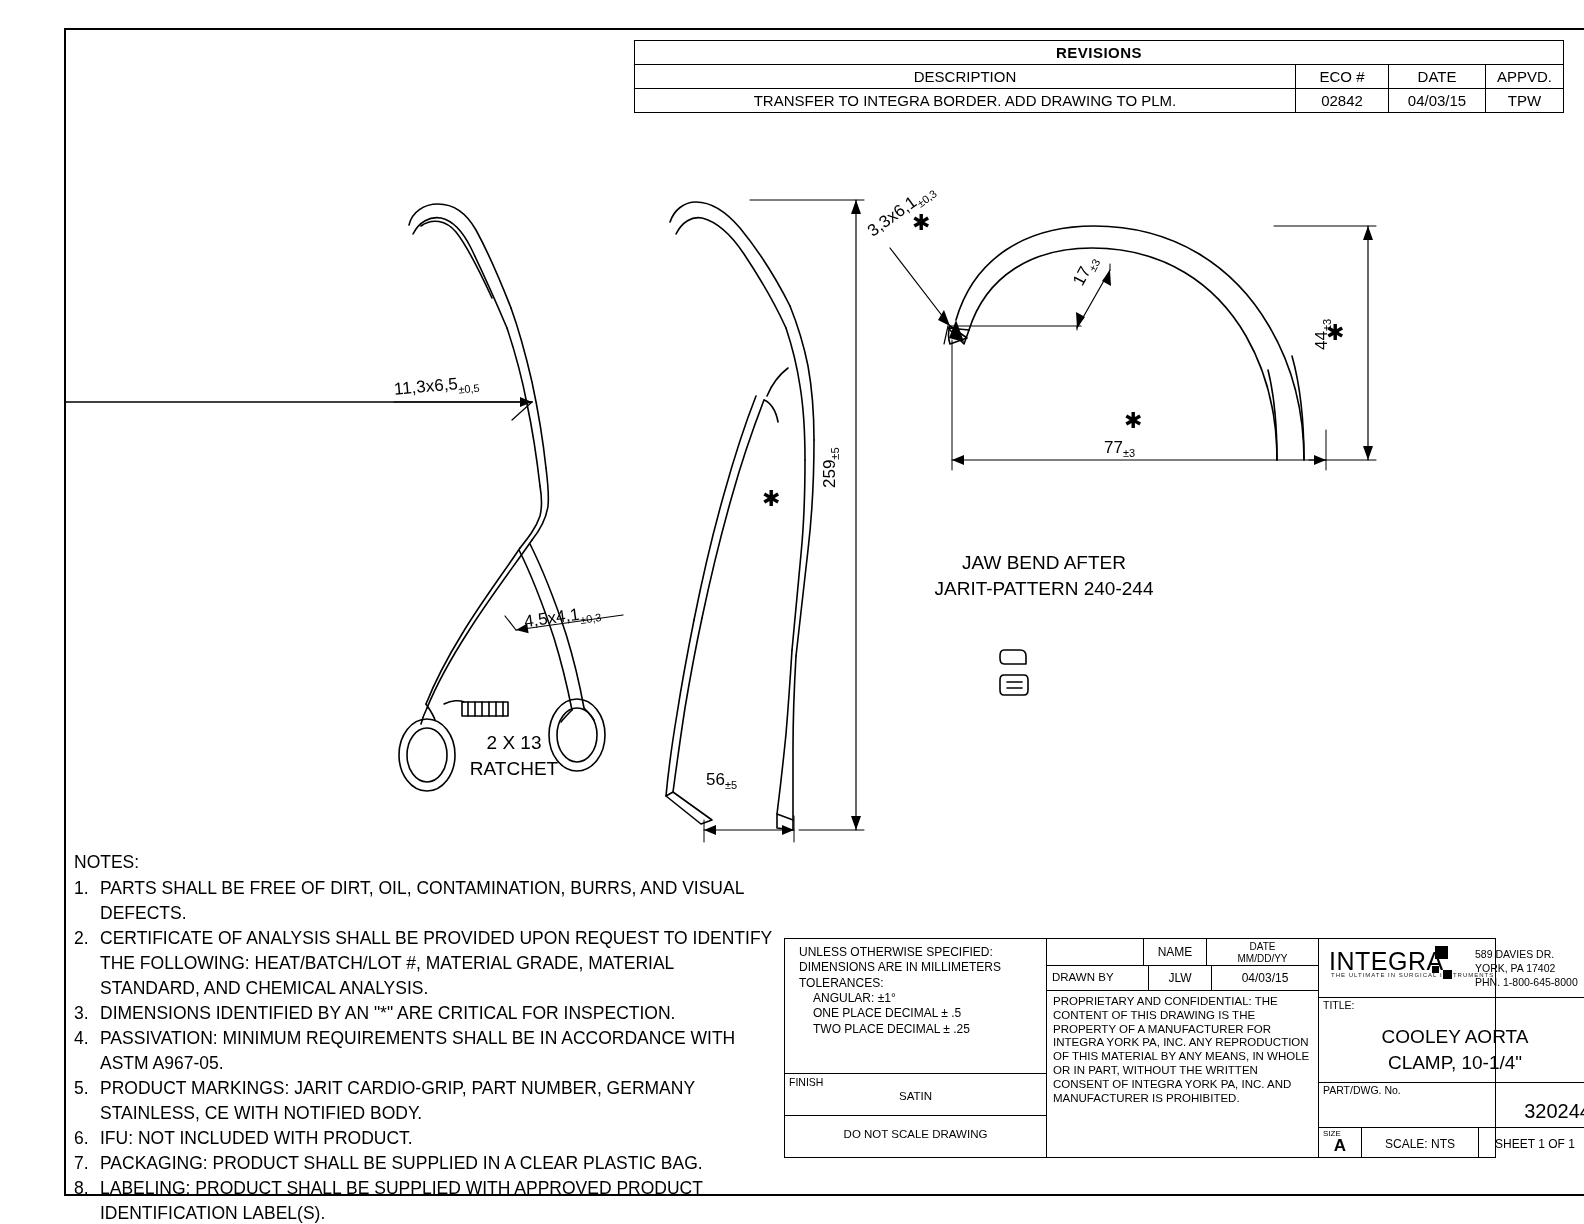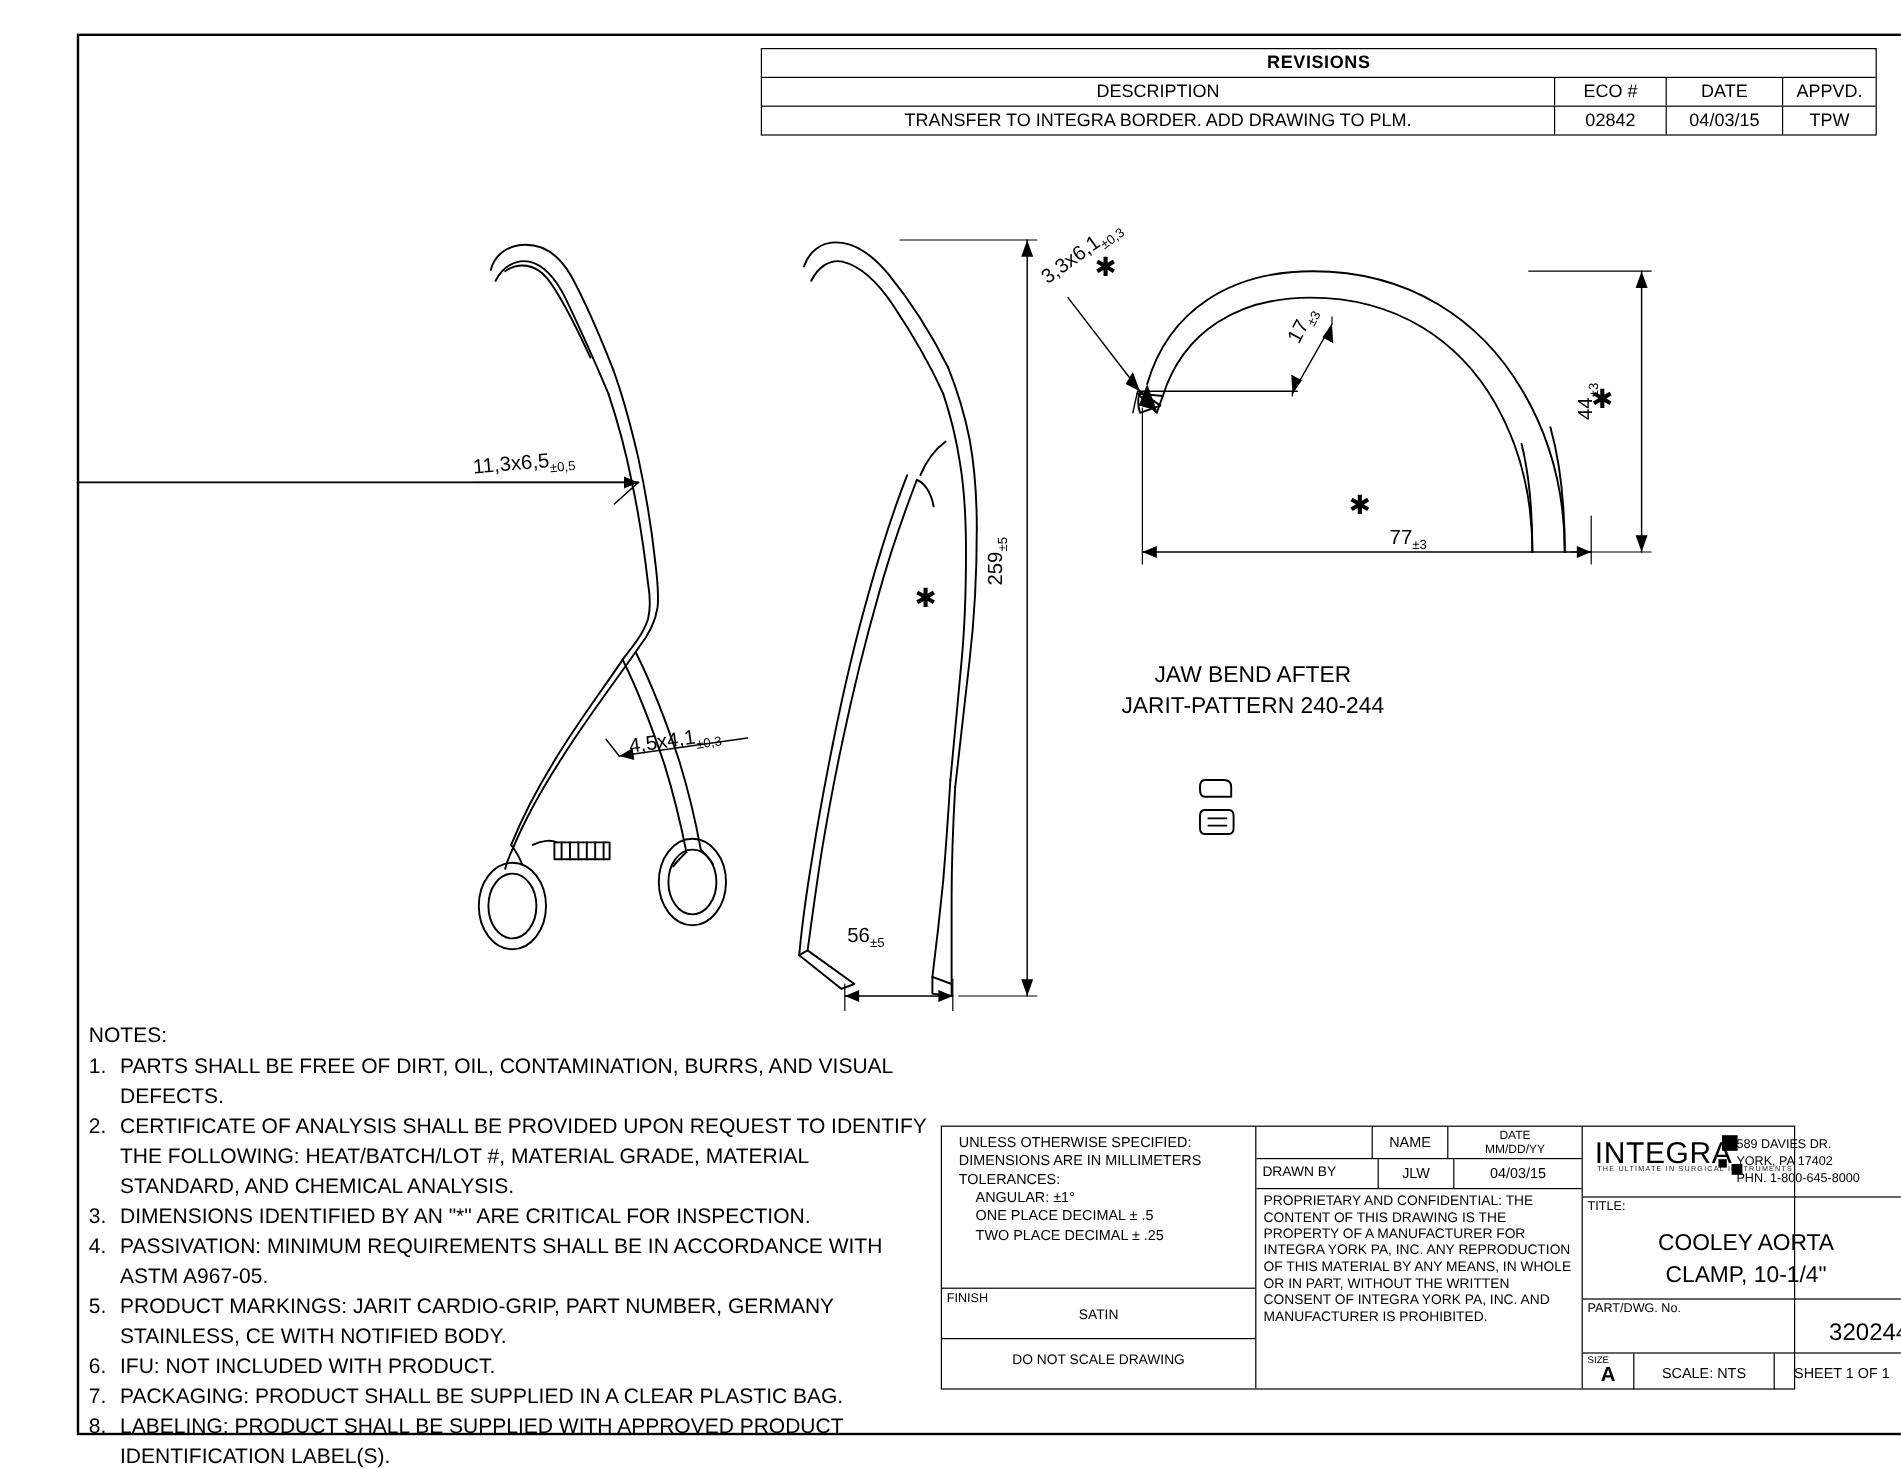--- a/index.html
+++ b/index.html
@@ -63,21 +63,21 @@
   .tb-right .sz{flex:0 0 42px;border-right:1.5px solid #000;position:relative;}
   .tb-right .scale{flex:1;border-right:1.5px solid #000;text-align:center;font-size:12px;padding-top:9px;}
   .tb-right .sheet{flex:0 0 112px;text-align:center;font-size:12px;padding-top:9px;}
   .tb-right .t-lbl{position:absolute;left:4px;top:1px;font-size:10.5px;}
 
   .integra{position:absolute;left:10px;top:8px;font-size:25px;letter-spacing:.5px;}
   .integra-sub{position:absolute;left:12px;top:33px;font-size:6px;letter-spacing:1px;color:#222;}
   .sq1{position:absolute;left:116px;top:7px;width:13px;height:13px;background:#000;}
   .sq2{position:absolute;left:113px;top:27px;width:7px;height:7px;background:#000;}
   .sq3{position:absolute;left:124px;top:31px;width:9px;height:9px;background:#000;}
-  .addr{position:absolute;left:128px;top:8px;font-size:10.5px;line-height:1.35;}
+  .addr{position:absolute;left:156px;top:8px;font-size:10.5px;line-height:1.35;}
   .title-val{font-size:19px;line-height:1.35;text-align:center;padding-top:26px;}
   .part-val{font-size:20px;text-align:right;padding-top:17px;}
   .size-letter{font-size:17px;font-weight:bold;text-align:center;padding-top:8px;}
 </style>
 </head>
 <body>
 
 <div id="page">
 
   <div class="border-frame"></div>
@@ -240,25 +240,29 @@
 
     <div class="dim-label" style="left:1005px;top:150px;transform:rotate(-62deg);transform-origin:left top;">
       <span>17</span><span class="sub">±3</span>
     </div>
 
     <div class="dim-label" style="left:1248px;top:220px;transform:rotate(-90deg);transform-origin:left top;">
       <span>44</span><span class="sub">±3</span>
     </div>
     <div class="star" style="left:1262px;top:192px;">✱</div>
 
-    <div class="dim-label" style="left:1094px;top:308px;">
+    <div class="dim-label" style="left:1040px;top:308px;">
       <span>77</span><span class="sub">±3</span>
     </div>
     <div class="star" style="left:1060px;top:280px;">✱</div>
 
+    <div class="caption" style="left:370px;top:600px;width:160px;font-size:19px;">
+      <div>2 X 13</div>
+      <div>RATCHET</div>
+    </div>
 
     <div class="caption" style="left:820px;top:420px;width:320px;">
       <div>JAW BEND AFTER</div>
       <div>JARIT-PATTERN 240-244</div>
     </div>
   </div>
 
   <div class="notes">
     <div class="hdr">NOTES:</div>
     <div class="item">

